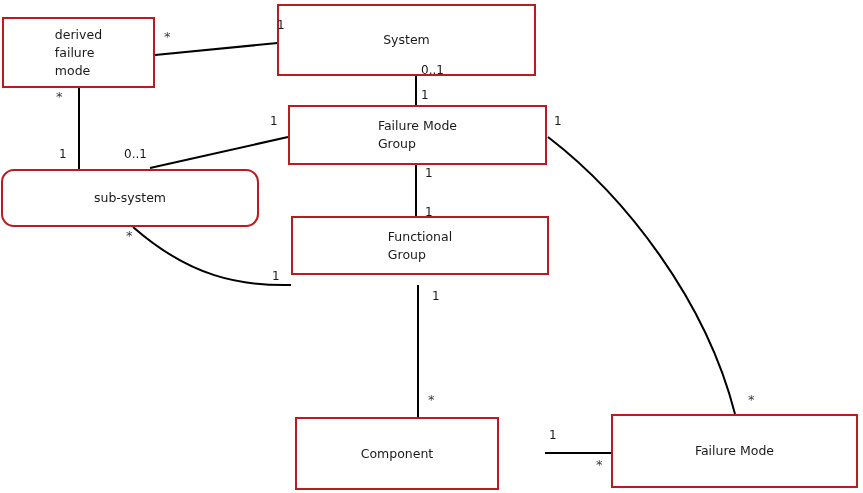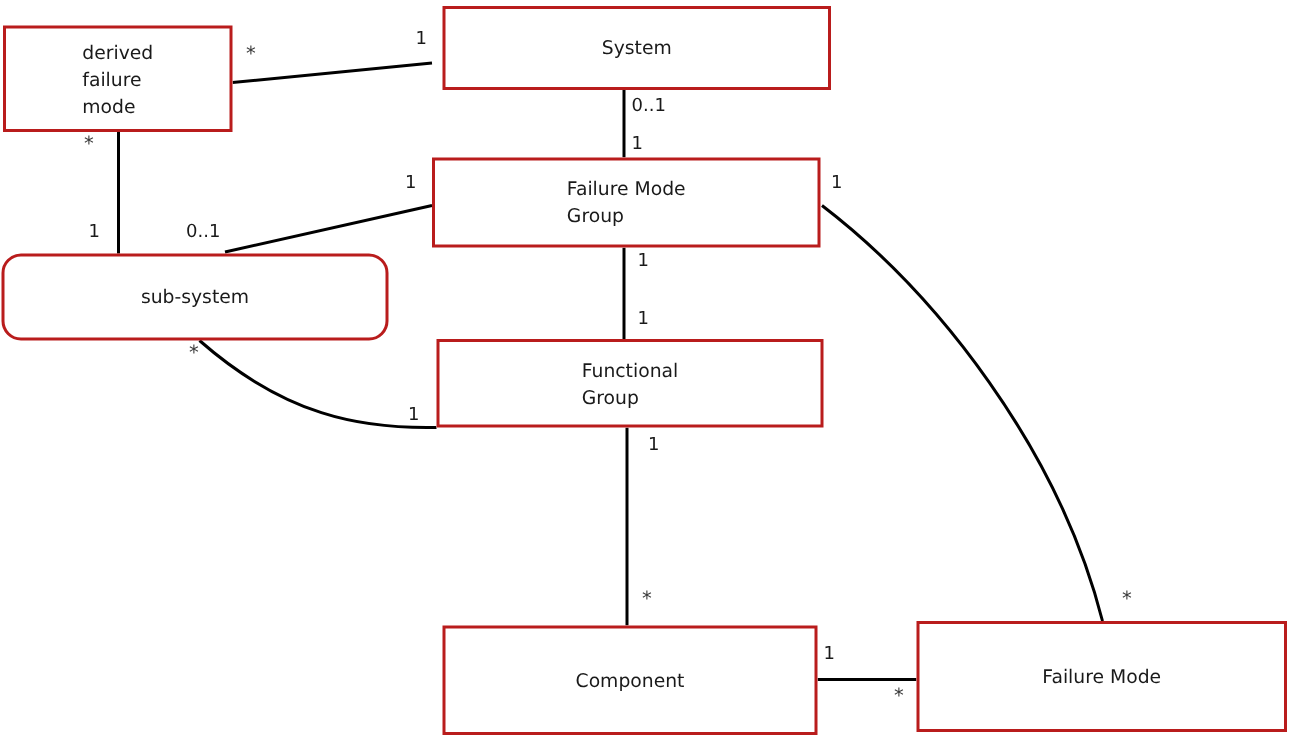--- a/index.html
+++ b/index.html
@@ -76,35 +76,35 @@
         <path d="M 548 137 C 625 196 706 300 735 414" stroke="#000000"></path>
       </g>
   </svg>
 
   <div id="classes-layer">
       <div class="uml-class" style="left: 2px; top: 17px; width: 153px; height: 71px;">
         <div class="class-name" style="text-align: left;">derived
 failure
 mode</div>
       </div>
-      <div class="uml-class" style="left: 295px; top: 4px; width: 259px; height: 56px;">
+      <div class="uml-class" style="left: 277px; top: 4px; width: 259px; height: 72px;">
         <div class="class-name" style="text-align: center;">System</div>
       </div>
       <div class="uml-class" style="left: 288px; top: 105px; width: 259px; height: 60px;">
         <div class="class-name" style="text-align: left;">Failure Mode
 Group</div>
       </div>
       <div class="uml-class" style="left: 1px; top: 169px; width: 258px; height: 58px; border-radius: 13px;">
         <div class="class-name" style="text-align: center;">sub-system</div>
       </div>
-      <div class="uml-class" style="left: 291px; top: 226px; width: 258px; height: 59px;">
+      <div class="uml-class" style="left: 291px; top: 216px; width: 258px; height: 59px;">
         <div class="class-name" style="text-align: left;">Functional
 Group</div>
       </div>
-      <div class="uml-class" style="left: 295px; top: 417px; width: 250px; height: 73px;">
+      <div class="uml-class" style="left: 295px; top: 417px; width: 204px; height: 73px;">
         <div class="class-name" style="text-align: center;">Component</div>
       </div>
       <div class="uml-class" style="left: 611px; top: 414px; width: 247px; height: 74px;">
         <div class="class-name" style="text-align: center;">Failure Mode</div>
       </div>
     </div>
   <div id="labels-layer">
       <span class="mult-label star" style="left: 164px; top: 31px;">*</span>
       <span class="mult-label" style="left: 277px; top: 19px;">1</span>
       <span class="mult-label" style="left: 421px; top: 64px;">0..1</span>

